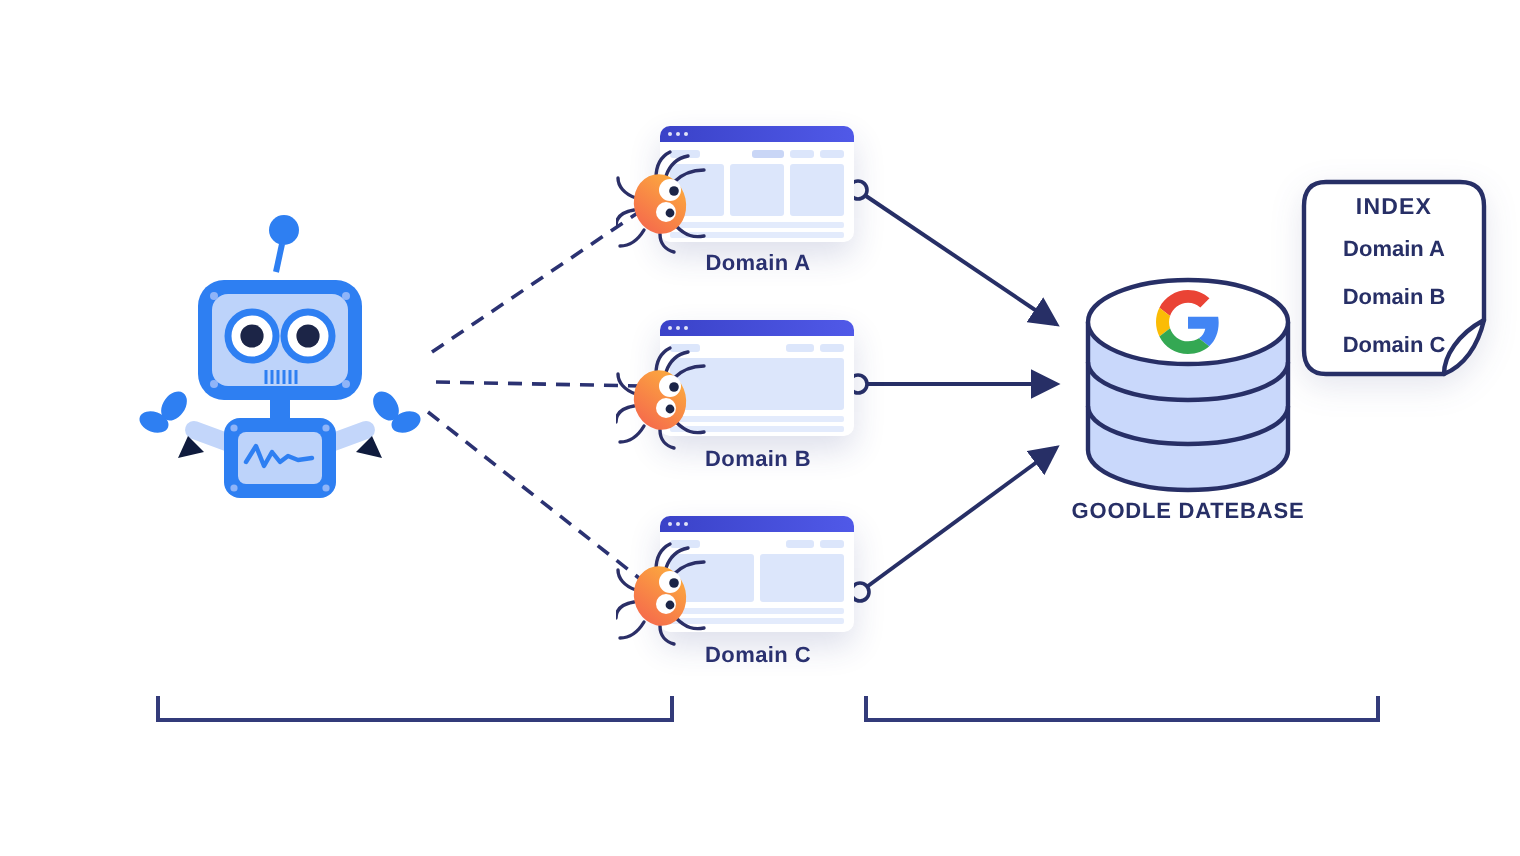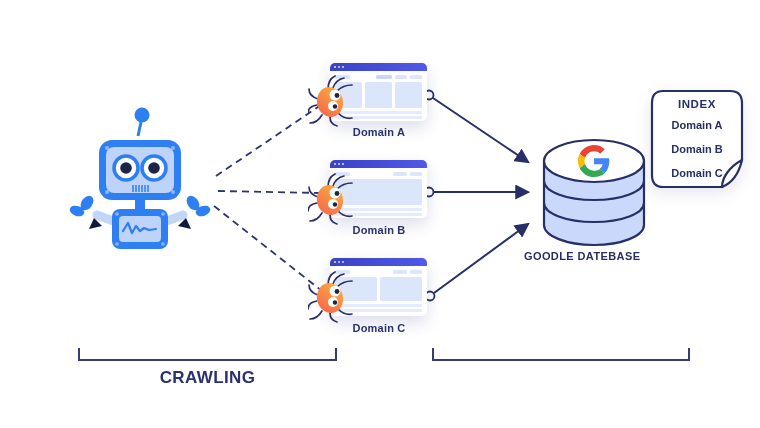--- a/index.html
+++ b/index.html
@@ -31,21 +31,21 @@
   #robot { position:absolute; left:64px; top:98px; width:152px; height:162px; z-index:2; }
 
   
   #index-paper { position:absolute; left:649px; top:88px; width:96px; height:108px; z-index:2; }
   #index-paper svg { filter:drop-shadow(0 5px 8px rgba(43,50,114,0.12)); }
   .paper-title { position:absolute; top:10px; left:0; width:96px; text-align:center;
                  font-size:11.5px; font-weight:bold; letter-spacing:0.6px; color:#272F66; }
   .paper-entry { position:absolute; left:0; width:96px; text-align:center; font-size:11px;
                  font-weight:bold; color:#272F66; }
   #database-group { position:absolute; left:536px; top:128px; width:118px; height:126px; z-index:3; }
-  #database-label { position:absolute; left:524px; top:250px; width:140px; 
+  #database-label { position:absolute; left:524px; top:250px; width:140px; text-align:center;
                     font-size:11px; font-weight:bold; letter-spacing:0.4px; color:#272F66; z-index:3; }
 
   
   .bracket { position:absolute; height:13px; border-left:2px solid #333B7A; border-right:2px solid #333B7A;
              border-bottom:2px solid #333B7A; z-index:2; }
   .stage-label { position:absolute; text-align:center; font-size:17px; font-weight:bold;
                  color:#2A3170; letter-spacing:0.4px; z-index:2; }
 </style>
 </head>
 <body>
@@ -294,15 +294,14 @@
       <path fill="#EA4335" d="M24 9.5c3.54 0 6.71 1.22 9.21 3.6l6.85-6.85C35.9 2.38 30.47 0 24 0 14.62 0 6.51 5.38 2.56 13.22l7.98 6.19C12.43 13.72 17.74 9.5 24 9.5z"></path>
       <path fill="#4285F4" d="M46.98 24.55c0-1.57-.15-3.09-.38-4.55H24v9.02h12.94c-.58 2.96-2.26 5.48-4.78 7.18l7.73 6c4.51-4.18 7.09-10.36 7.09-17.65z"></path>
       <path fill="#FBBC05" d="M10.53 28.59c-.48-1.45-.76-2.99-.76-4.59s.27-3.14.76-4.59l-7.98-6.19C.92 16.46 0 20.12 0 24c0 3.88.92 7.54 2.56 10.78l7.97-6.19z"></path>
       <path fill="#34A853" d="M24 48c6.48 0 11.93-2.13 15.89-5.81l-7.73-6c-2.15 1.45-4.92 2.3-8.16 2.3-6.26 0-11.57-4.22-13.47-9.91l-7.98 6.19C6.51 42.62 14.62 48 24 48z"></path>
     </g>
   </svg>
   <div id="database-label">GOODLE DATEBASE</div>
 
   <div class="bracket" style="left:78px; top:348px; width:259px;"></div>
   <div class="bracket" style="left:432px; top:348px; width:258px;"></div>
-  <div class="stage-label" style="left:78px; top:368px; width:259px;">CRAWLING</div>
 
 </div>
 
 </body></html>

